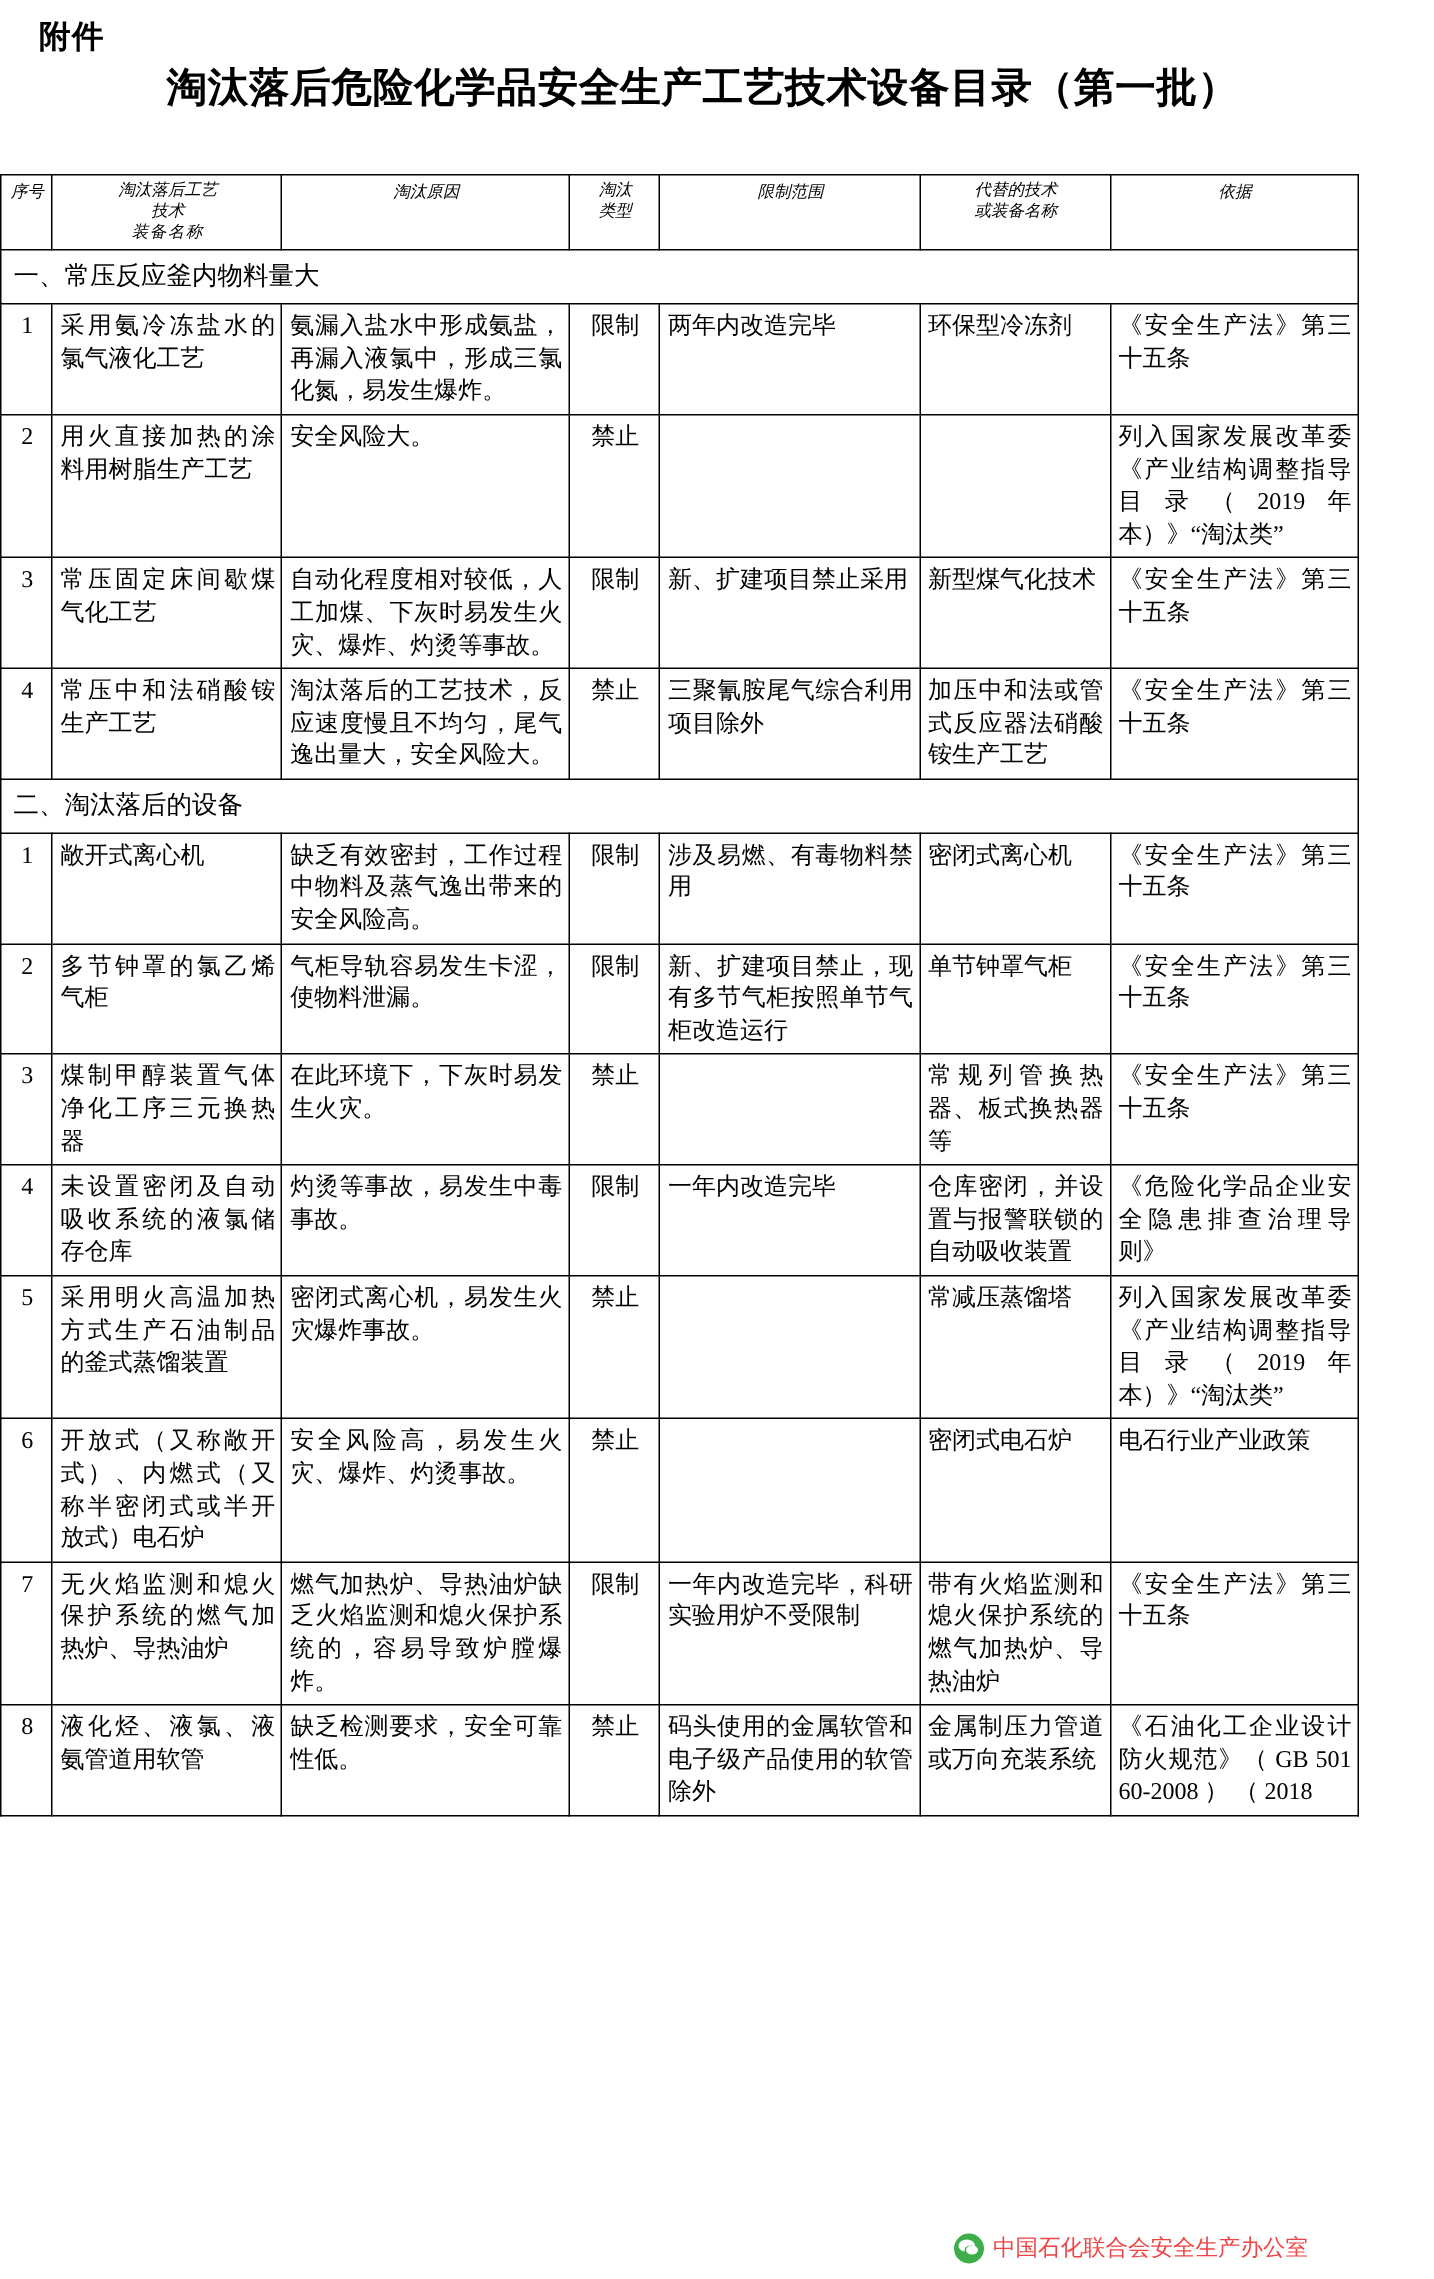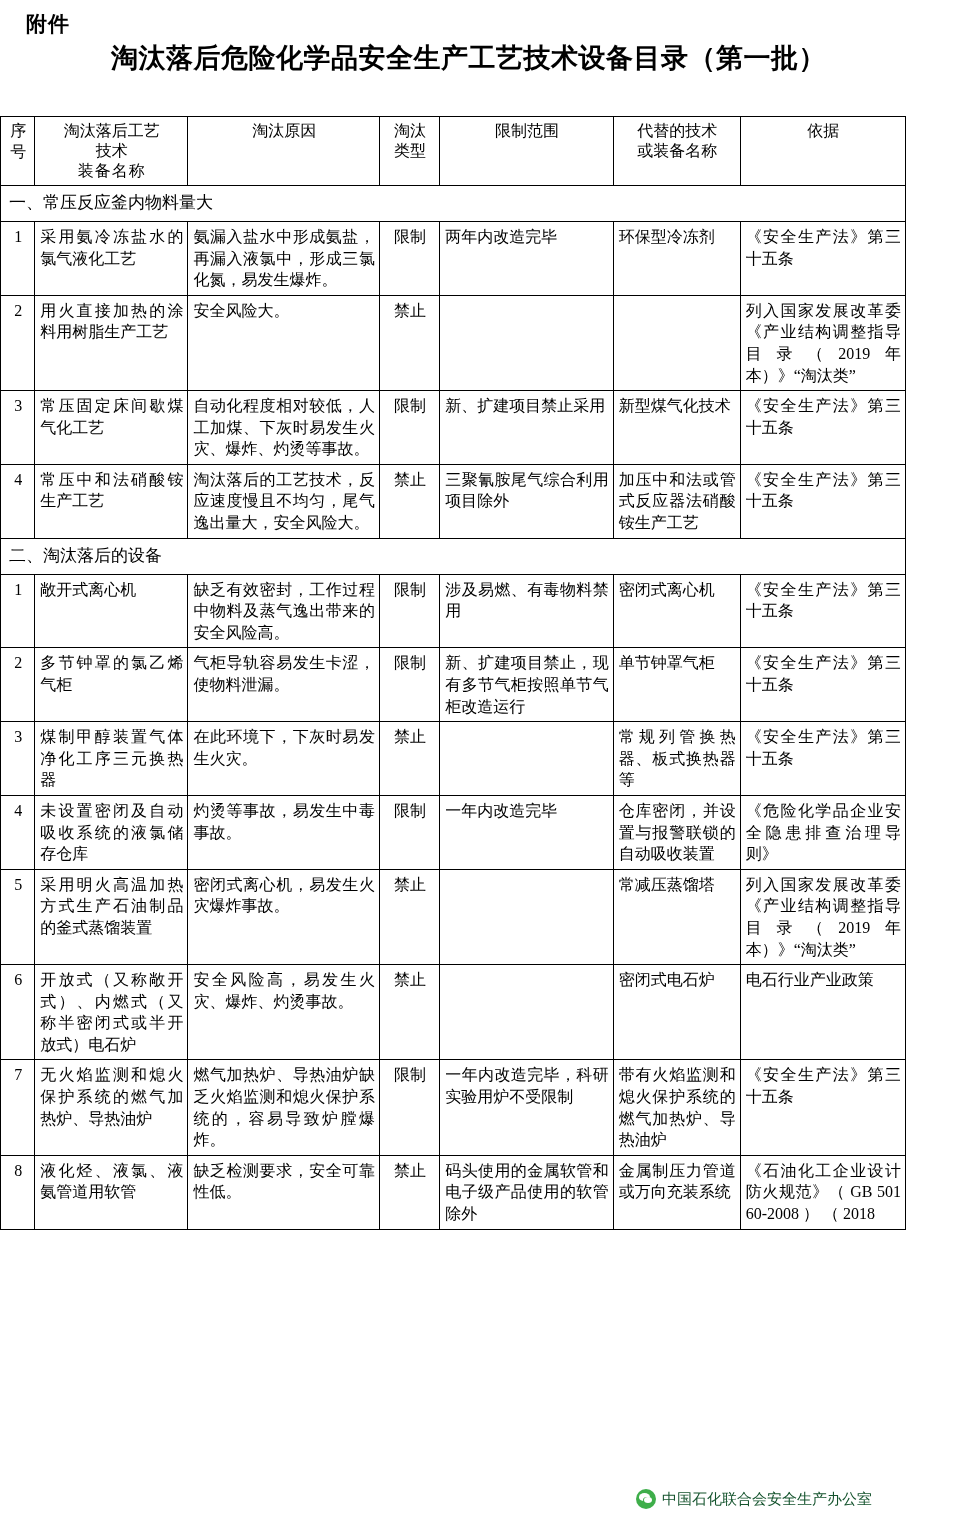--- a/index.html
+++ b/index.html
@@ -51,23 +51,24 @@
   table.main td, table.main th {
     border: 1px solid #000000;
     vertical-align: top;
     padding: 4px 4px 4px 5px;
     word-break: break-all;
   }
   th.hd {
     text-align: center;
     vertical-align: middle;
     font-weight: normal;
-    font-size: 16px;
+    font-size: 11px;
     padding: 6px 3px;
     line-height: 1.3;
+    font-style: italic;
   }
   .col-no    { width: 34px; }
   .col-name  { width: 152px; }
   .col-reason{ width: 190px; }
   .col-type  { width: 60px; }
   .col-scope { width: 172px; }
   .col-alt   { width: 126px; }
   .col-basis { width: 164px; }
   td.center-mid {
     text-align: center;
@@ -87,23 +88,23 @@
     line-height: 1.25;
   }
   .hd-name-wrap .l1 { display:block; }
   .hd-name-wrap .l2 { display:block; }
   .hd-name-wrap .l3 { display:block; letter-spacing: 1px; }
   .footer-mark {
     position: absolute;
     right: 28px;
     bottom: 10px;
     display: flex;
-    align-items: flex-end;
+    align-items: flex-start;
     gap: 6px;
-    color: #14532d;
+    color: #ef4444;
     font-size: 15px;
     font-family: "Liberation Sans", sans-serif;
   }
   .wechat-badge {
     width: 20px;
     height: 20px;
     border-radius: 50%;
     background: #3eae4a;
     display: inline-block;
     position: relative;

